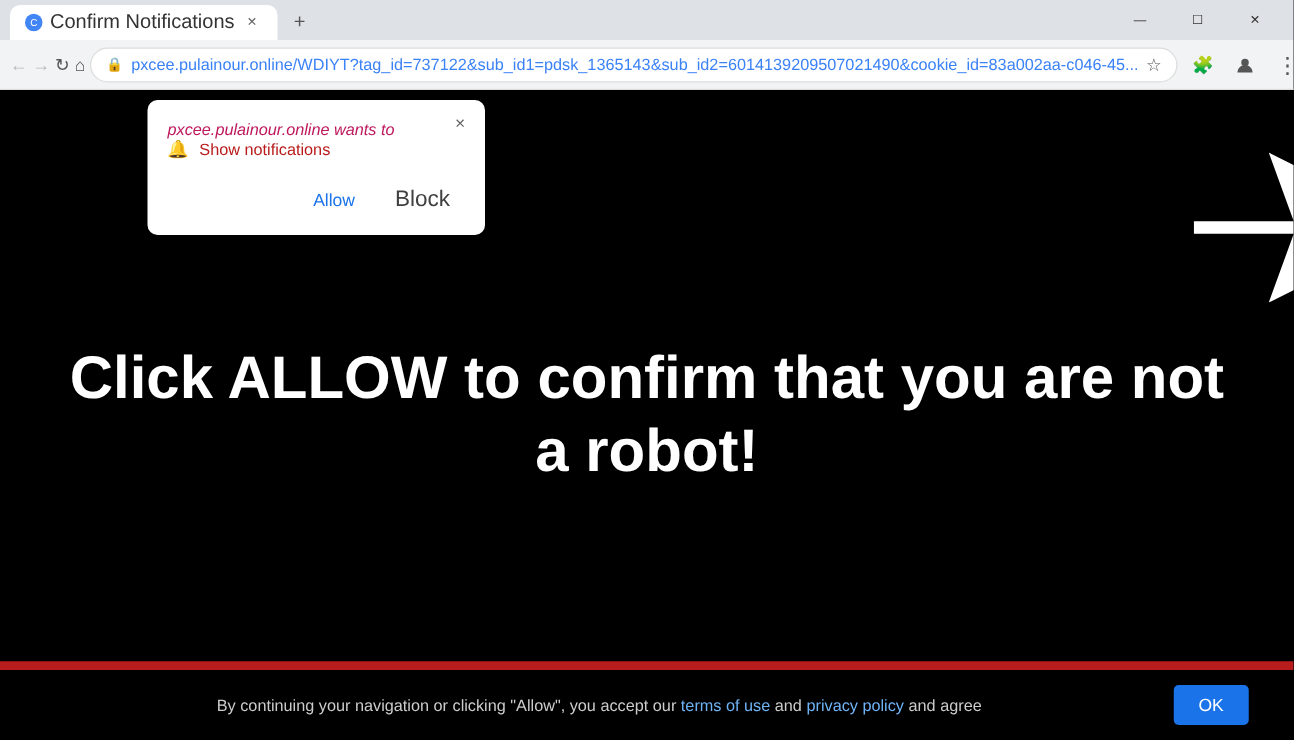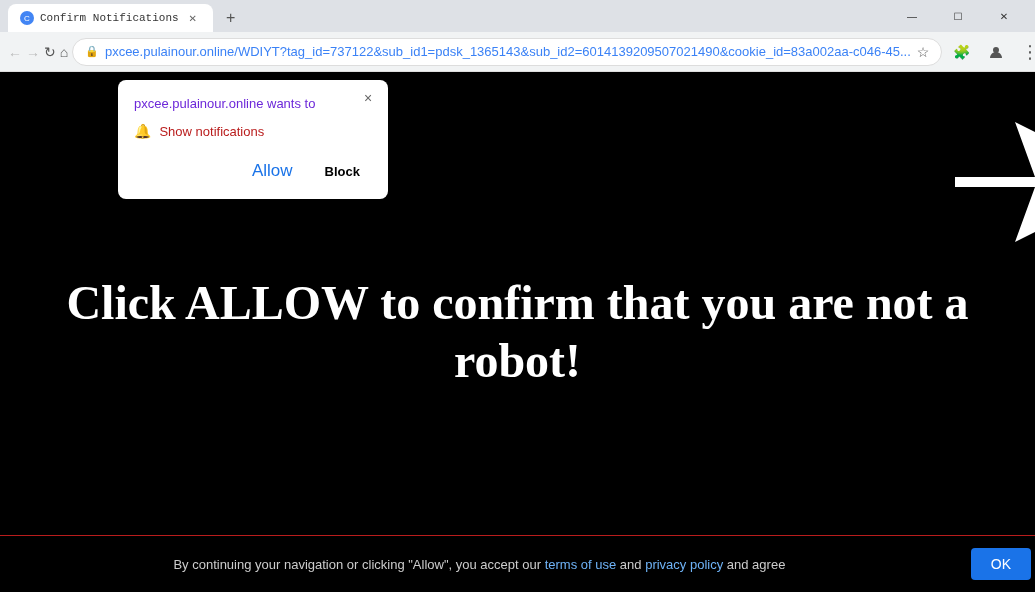--- a/index.html
+++ b/index.html
@@ -47,26 +47,25 @@
       width: 14px;
       height: 14px;
       border-radius: 50%;
       background: #4285f4;
       display: flex; align-items: center; justify-content: center;
       font-size: 8px; color: #fff; flex-shrink: 0;
     }
 
     .tab-title {
       flex: 1;
-      font-size: 11px;
+      font-size: 16px;
       color: #333;
       white-space: nowrap;
       overflow: hidden;
       text-overflow: ellipsis;
-      font-family: Liberation Mono, monospace;
     }
 
     .tab-close {
       width: 16px; height: 16px;
       border-radius: 50%;
       display: flex; align-items: center; justify-content: center;
       font-size: 10px; color: #666;
       cursor: pointer;
     }
 
@@ -163,41 +162,40 @@
       height: 0;
     }
 
     .main-text {
       position: absolute;
       top: 50%;
       left: 50%;
       transform: translate(-50%, -50%);
       text-align: center;
       width: 90%;
-      font-family: Liberation Serif, serif;
     }
 
     .main-heading {
       font-size: 48px;
       font-weight: 900;
       color: #fff;
       line-height: 1.2;
     }
 
     .footer-bar {
       position: absolute;
       bottom: 0;
       left: 0;
       right: 0;
       background: rgba(0,0,0,0.85);
-      padding: 12px 4px;
+      padding: 12px 36px;
       display: flex;
       align-items: center;
       justify-content: space-between;
-      border-top: 1px solid #b91c1c;
+      border-top: 7px solid #b91c1c;
     }
 
     .footer-text {
       font-size: 13px;
       color: #ccc;
       flex: 1;
       text-align: center;
     }
 
     .footer-text a {
@@ -240,23 +238,24 @@
       color: #666;
       cursor: pointer;
       line-height: 1;
       width: 20px; height: 20px;
       display: flex; align-items: center; justify-content: center;
       border-radius: 50%;
     }
 
     .popup-site {
       font-size: 13px;
-      color: #6d28d9;
+      color: #be185d;
       font-weight: 500;
-      margin-bottom: 12px;
+      margin-bottom: 0;
+      font-style: italic;
     }
 
     .popup-permission {
       display: flex;
       align-items: center;
       gap: 8px;
       margin-bottom: 16px;
     }
 
     .bell-icon {
@@ -272,33 +271,33 @@
     .popup-actions {
       display: flex;
       justify-content: flex-end;
       gap: 8px;
     }
 
     .allow-btn {
       background: none;
       border: none;
       color: #1a73e8;
-      font-size: 17px;
+      font-size: 14px;
       font-weight: 500;
       cursor: pointer;
       padding: 6px 12px;
       border-radius: 4px;
     }
 
     .block-btn {
       background: none;
       border: none;
-      color: #000000;
-      font-size: 13px;
-      font-weight: 700;
+      color: #404040;
+      font-size: 18px;
+      font-weight: 400;
       cursor: pointer;
       padding: 6px 12px;
       border-radius: 4px;
     }
   </style>
 </head>
 <body>
 
 <div class="title-bar">
   <div class="tab-area">

